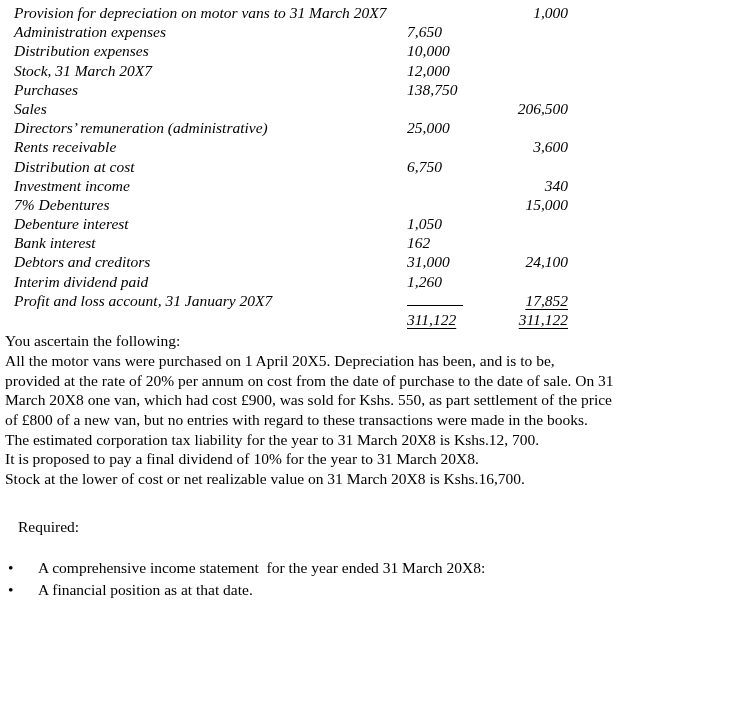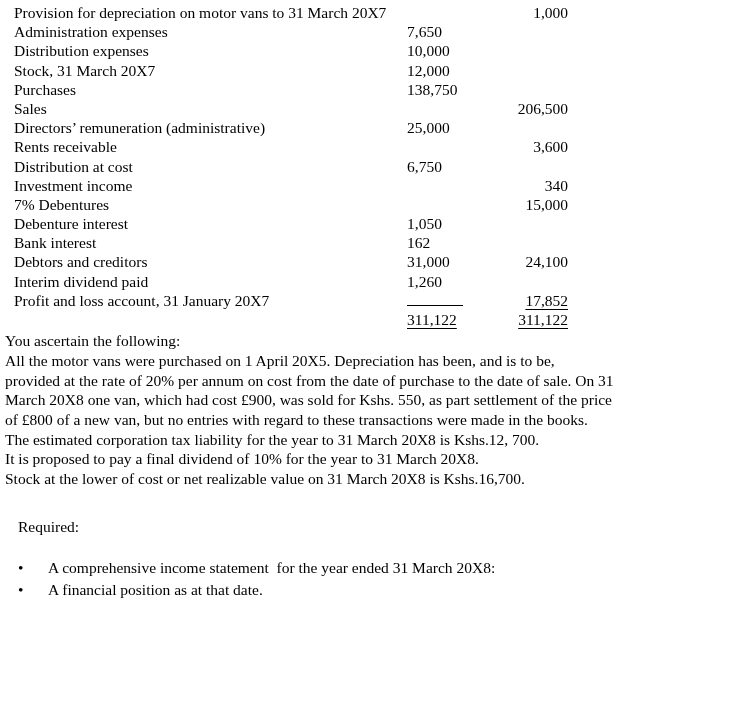--- a/index.html
+++ b/index.html
@@ -2,34 +2,34 @@
 <html><head>
 <meta charset="utf-8">
 <style>
   html,body{margin:0;padding:0;}
   body{
     width:750px;height:727px;background:#ffffff;color:#000000;
     font-family:"Liberation Serif","DejaVu Serif",serif;
     font-size:15.5px;overflow:hidden;
   }
   
-  .tb{padding-top:3px;}
+  .tb{padding-top:3px;font-style:italic;}
   .tb-row{display:flex;height:19.2px;line-height:19.2px;}
   .tb-label{box-sizing:border-box;width:407px;padding-left:14px;white-space:nowrap;overflow:hidden;}
   .tb-debit{width:91px;text-align:left;white-space:nowrap;}
   .tb-credit{width:70px;text-align:right;white-space:nowrap;}
   .u{text-decoration:underline;text-underline-offset:3px;}
   .blank-rule{display:inline-block;width:56px;height:14px;border-bottom:1px solid #000;}
   
   .notes{padding-left:5px;margin-top:2px;}
   .text-line{line-height:19.7px;white-space:pre-wrap;}
   .required-heading{padding-left:18px;margin-top:28px;font-weight:normal;line-height:19.7px;}
   .prepare-line{padding-left:5px;margin-top:19px;line-height:19.7px;white-space:pre-wrap;}
   
-  .bullets{margin-top:20px;padding-left:15px;}
+  .bullets{margin-top:20px;padding-left:5px;}
   .bullet-row{display:flex;line-height:22px;}
   .bullet-glyph{box-sizing:border-box;width:33px;padding-left:3px;}
   .bullet-glyph::before{content:"\2022";}
   .bullet-text{white-space:pre-wrap;}
 </style>
 </head>
 <body>
 
 <div class="page">
 

